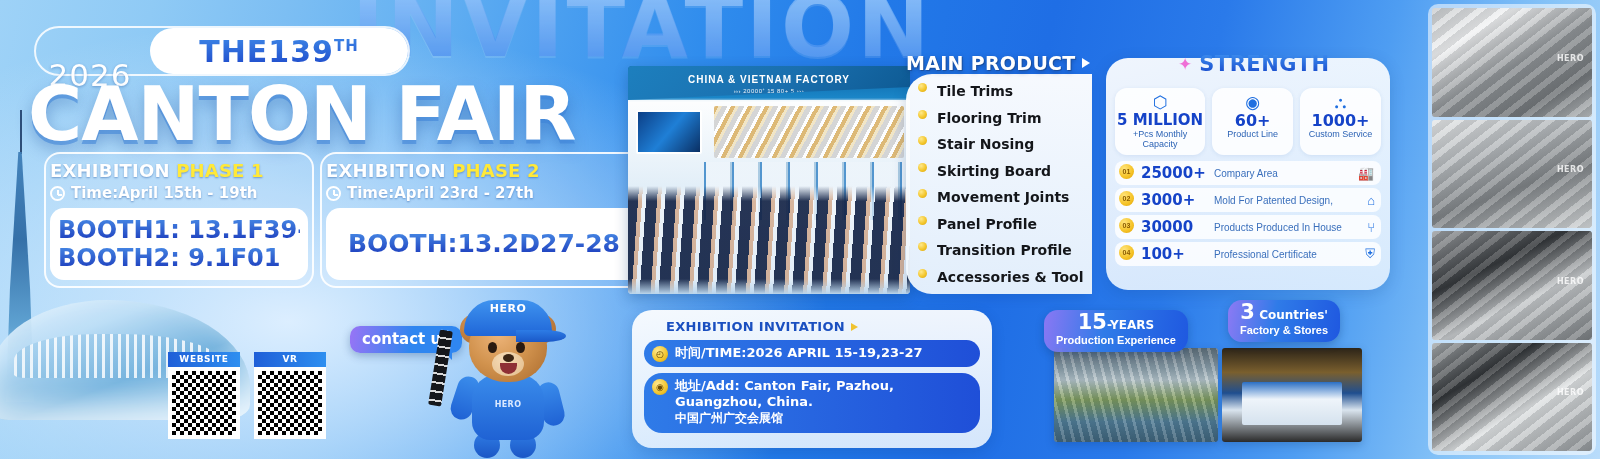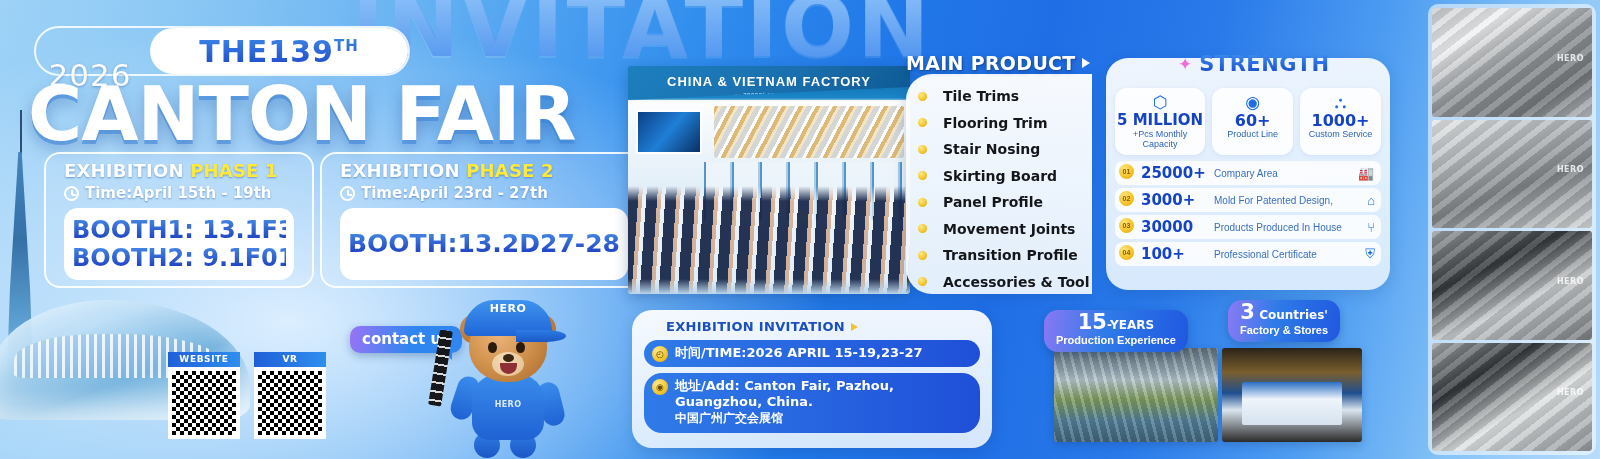--- a/index.html
+++ b/index.html
@@ -87,21 +87,21 @@
     font-size:74px; line-height:76px; font-weight:800; letter-spacing:-1px;
     font-family:"DejaVu Sans", sans-serif;
     color:#ffffff;
     text-shadow: 0 4px 0 rgba(60,130,215,.55), 0 8px 16px rgba(20,70,150,.35);
     white-space:nowrap;
   }
 
   
   .phase {
     position:absolute; border:2px solid rgba(255,255,255,.9);
-    border-radius:16px; padding:6px 18px 10px;
+    border-radius:16px; padding:6px 4px 10px;
     background: rgba(255,255,255,0.10);
   }
   .phase-1 { left:44px; top:152px; width:270px; height:136px; }
   .phase-2 { left:320px; top:152px; width:328px; height:136px; }
   .phase-head {
     font-size:18px; font-weight:800; color:#ffffff; letter-spacing:.2px;
     font-family:"DejaVu Sans", sans-serif; white-space:nowrap;
     text-shadow:0 1px 2px rgba(20,70,150,.45);
   }
   .phase-head .hl { color:#ffe93a; }
@@ -137,21 +137,21 @@
     border-radius:4px; overflow:hidden;
     background: linear-gradient(180deg,#0a5fa0 0%, #1a86c8 14%, #e9f2f8 16%, #dfeaf4 100%);
     box-shadow:0 4px 14px rgba(10,50,110,.3);
   }
   .bp-banner {
     position:absolute; left:0; top:0; width:100%; height:34px;
     background: linear-gradient(135deg,#1d7fbe 0%, #1a6fae 55%, #0d5992 100%);
     clip-path: polygon(0 0, 100% 0, 100% 62%, 0 100%);
     color:#fff; text-align:center;
   }
-  .bp-title { font-size:13px; font-weight:700; letter-spacing:1px; margin-top:8px; }
+  .bp-title { font-size:10px; font-weight:700; letter-spacing:1px; margin-top:8px; }
   .bp-stats { font-size:6px; letter-spacing:.5px; margin-top:2px; opacity:.92; }
   .bp-wall {
     position:absolute; left:0; top:34px; width:100%; bottom:0;
     background:
       linear-gradient(180deg, rgba(255,255,255,.9) 0%, rgba(225,238,248,.9) 46%, rgba(180,210,235,.85) 100%);
   }
   .bp-tv {
     position:absolute; left:8px; top:44px; width:66px; height:44px;
     background: linear-gradient(130deg,#0c3f86 0%, #1f7fd6 50%, #0a2f63 100%);
     border:2px solid #fff; border-radius:2px;
@@ -191,21 +191,21 @@
     border-top:5px solid transparent;border-bottom:5px solid transparent;
   }
   .mp-panel {
     position:absolute; left:906px; top:74px; width:186px; height:220px;
     background: linear-gradient(180deg, rgba(255,255,255,.96) 0%, rgba(238,246,253,.94) 100%);
     border-radius: 26px 0 0 26px;
     padding:9px 6px 6px 12px;
     box-shadow:-3px 3px 12px rgba(10,50,110,.15);
   }
   .mp-item {
-    display:flex; align-items:center; gap:16px; height:26.5px;
+    display:flex; gap:10px; height:26.5px;
     font-size:14px; font-weight:700; color:#14161a;
     font-family:"DejaVu Sans", sans-serif; white-space:nowrap;
   }
   .mp-dot {
     width:9px;height:9px;border-radius:50%;flex:none;
     background: radial-gradient(circle at 35% 32%, #ffe98a 0%, #f3c62c 55%, #d9a209 100%);
   }
 
   
   .st-head {
@@ -524,25 +524,25 @@
     <div class="mp-item">
         <span class="mp-dot"></span>
         <span>Stair Nosing</span>
       </div>
     <div class="mp-item">
         <span class="mp-dot"></span>
         <span>Skirting Board</span>
       </div>
     <div class="mp-item">
         <span class="mp-dot"></span>
+        <span>Movement Joints</span>
+      </div>
+    <div class="mp-item">
+        <span class="mp-dot"></span>
         <span>Panel Profile</span>
-      </div>
-    <div class="mp-item">
-        <span class="mp-dot"></span>
-        <span>Movement Joints</span>
       </div>
     <div class="mp-item">
         <span class="mp-dot"></span>
         <span>Transition Profile</span>
       </div>
     <div class="mp-item">
         <span class="mp-dot"></span>
         <span>Accessories &amp; Tool</span>
       </div>
   </div>

